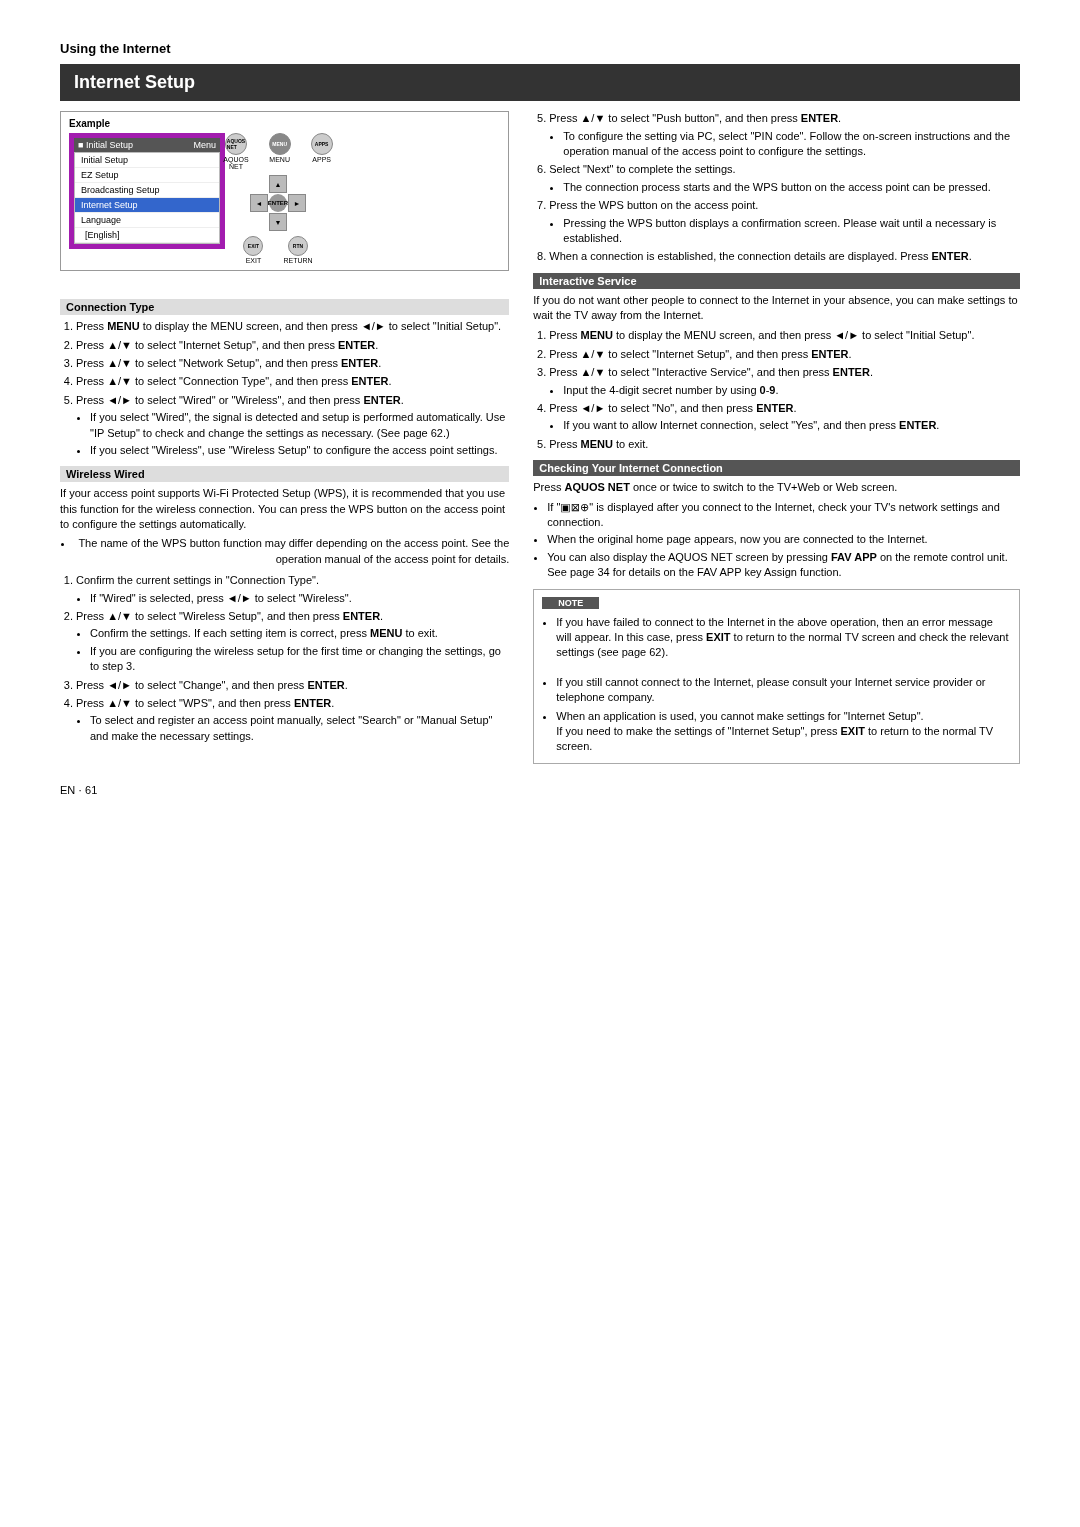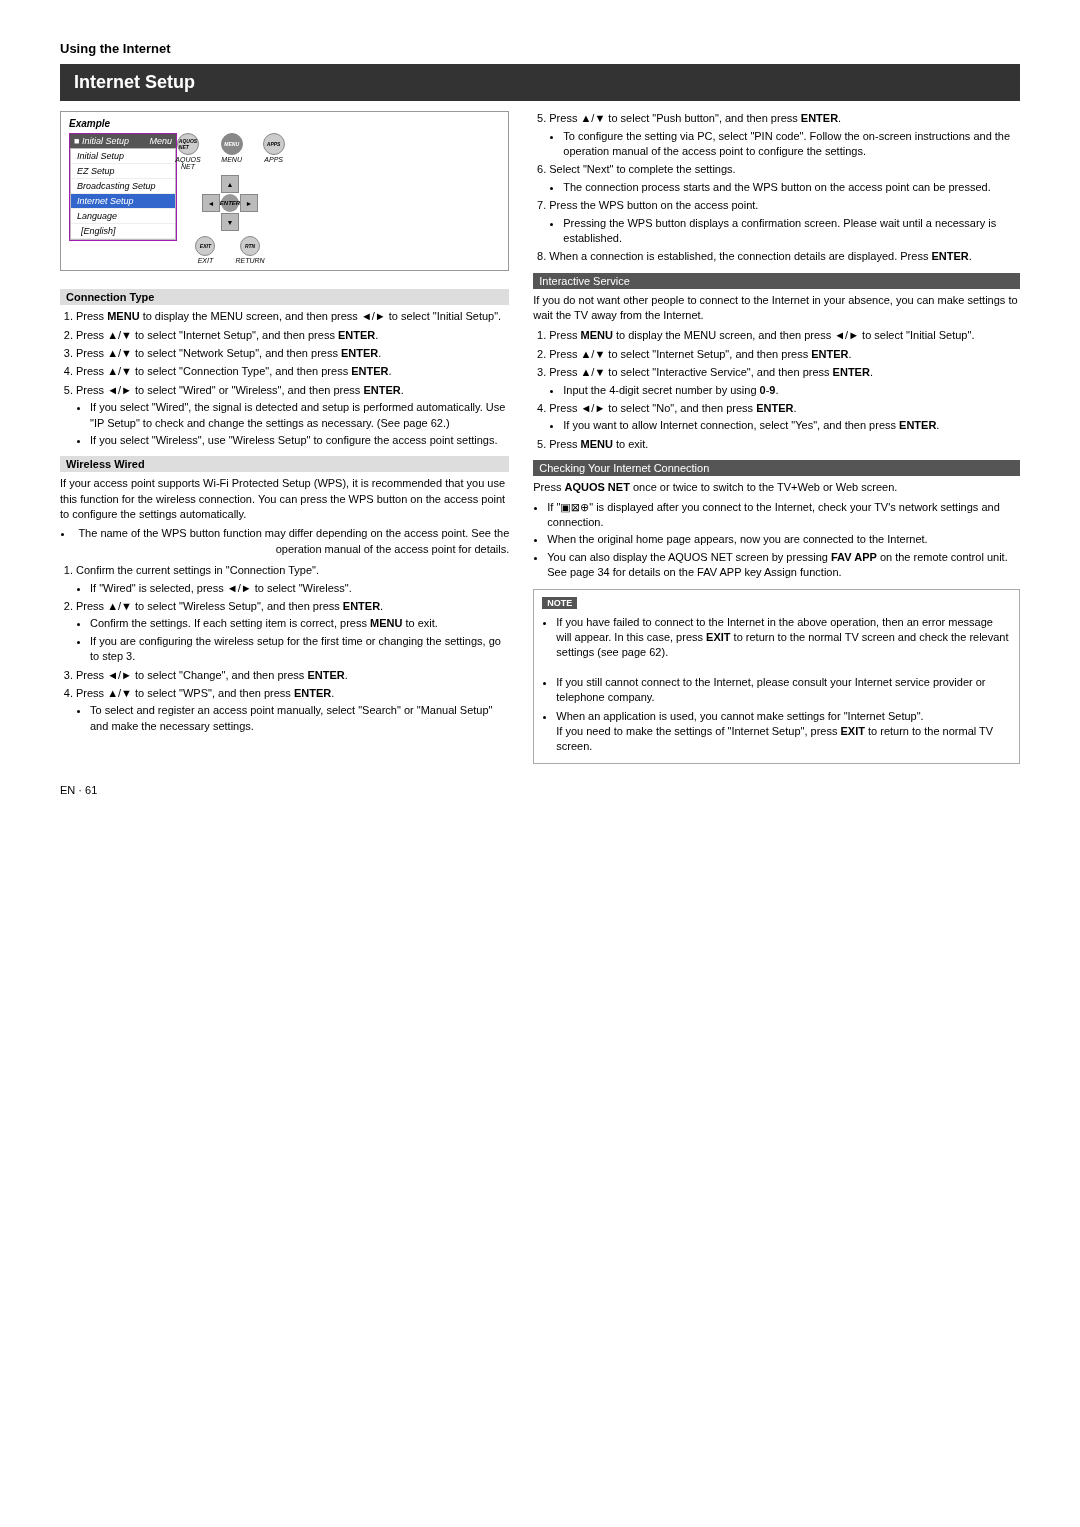--- a/index.html
+++ b/index.html
@@ -33,41 +33,40 @@
       width: 48%;
     }
 
     .right-col {
       width: 52%;
     }
 
     .example-box {
       border: 1px solid #999;
       padding: 6px 8px;
-      margin-bottom: 10px;
+      margin-bottom: 20px;
       display: inline-block;
       width: 100%;
-      font-style: italic;
     }
 
     .example-title {
       font-size: 10px;
       font-weight: bold;
       margin-bottom: 4px;
     }
 
     .example-inner {
       display: flex;
       gap: 8px;
       align-items: flex-start;
     }
 
     .menu-box {
-      border: 1px solid #a21caf;
-      width: 108px;
+      border: 5px solid #a21caf;
+      width: 156px;
       font-size: 9.5px;
     }
 
     .menu-header {
       display: flex;
       background: #555;
       color: #fff;
       padding: 2px 4px;
       justify-content: space-between;
       font-size: 9px;
@@ -160,21 +159,21 @@
 
     .section-subtitle {
       font-weight: bold;
       font-size: 11px;
       background: #ddd;
       padding: 2px 6px;
       margin: 8px 0 4px 0;
     }
 
     .section-subtitle-dark {
-      font-weight: normal;
+      font-weight: bold;
       font-size: 11px;
       background: #555;
       color: #fff;
       padding: 2px 6px;
       margin: 8px 0 4px 0;
     }
 
     ol {
       padding-left: 16px;
       margin-bottom: 4px;
@@ -214,21 +213,21 @@
       line-height: 1.4;
       margin-bottom: 3px;
     }
 
     .note-label {
       display: inline-block;
       background: #555;
       color: #fff;
       font-size: 9px;
       font-weight: bold;
-      padding: 1px 5px;
+      padding: 1px 16px;
       margin-bottom: 4px;
     }
   </style>
 </head>
 <body>
 
 
 
 <div>
   <p style="font-weight:bold; font-size:13px; margin-bottom:6px;">Using the Internet</p>

